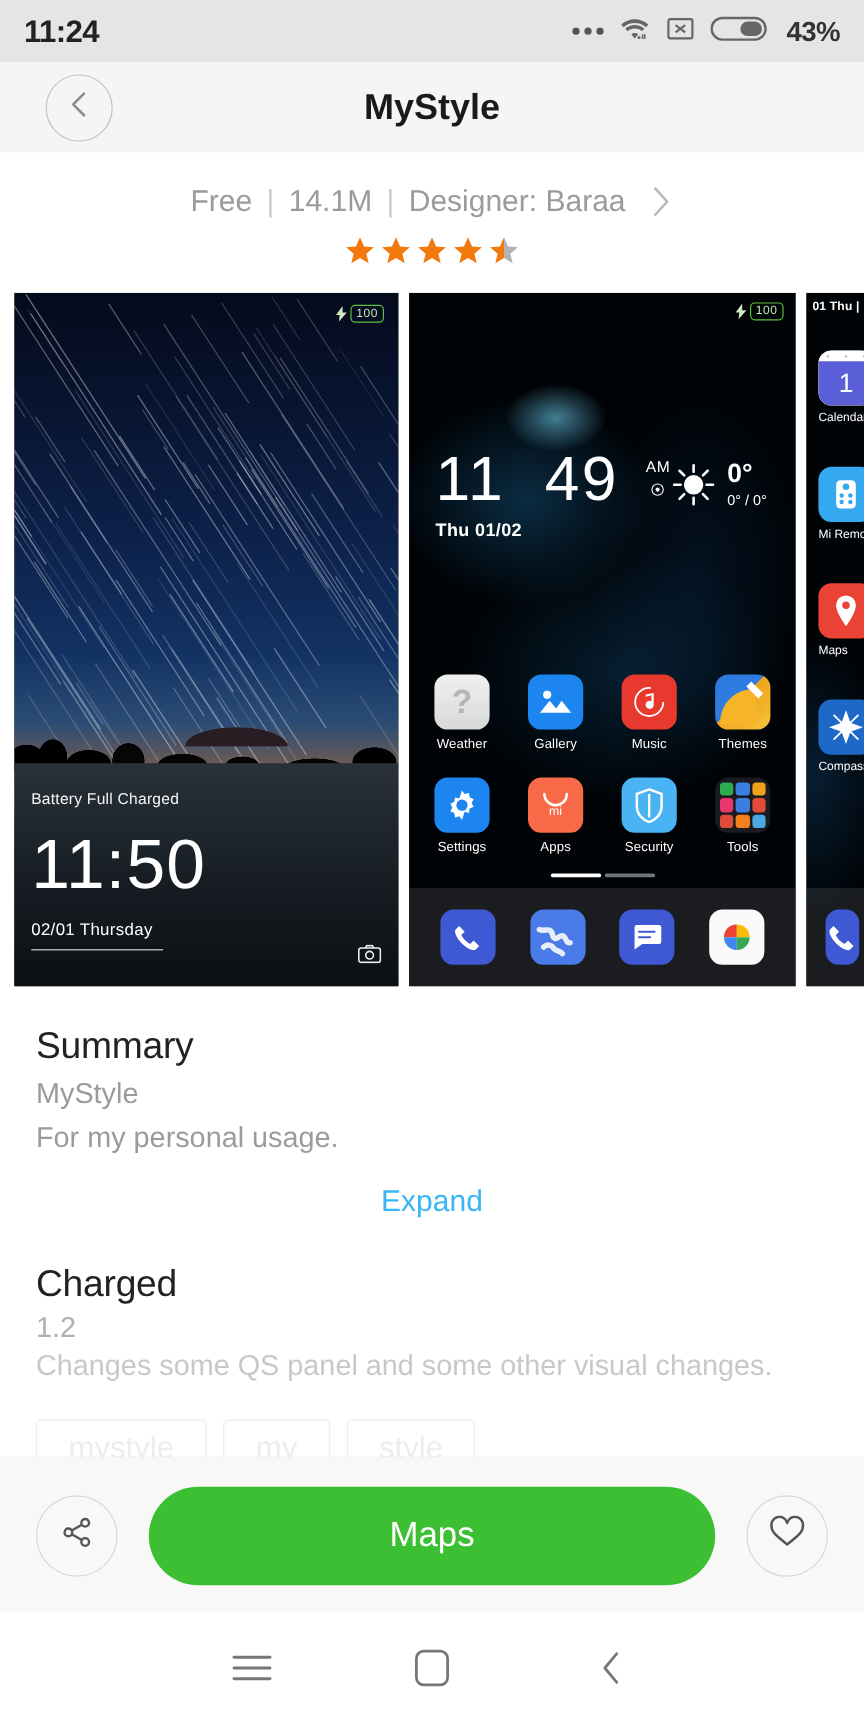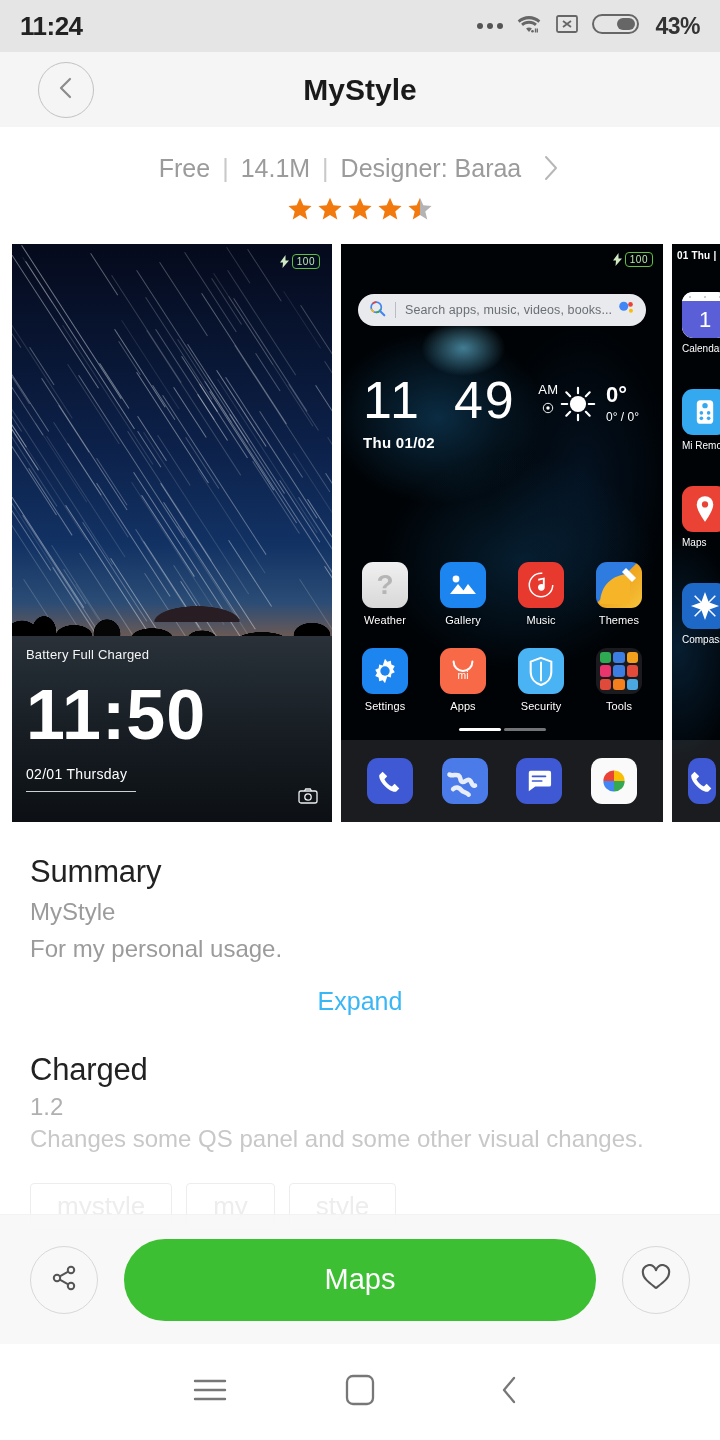--- a/index.html
+++ b/index.html
@@ -95,21 +95,21 @@
   }
   .lock-batt{
     position:absolute;top:10px;right:12px;display:flex;align-items:center;gap:3px;
   }
   .lock-batt-box{
     border:1.2px solid #5fbf3f;border-radius:4px;color:#bfe9b0;
     font-size:10px;padding:0px 4px;line-height:13px;letter-spacing:.5px;
   }
   .lock-info{ position:absolute;left:14px;bottom:30px;color:#fff;}
   .lock-msg{ font-size:13px;letter-spacing:.2px;margin-bottom:20px;opacity:.95;}
-  .lock-time{ font-size:70px;font-weight:700;line-height:.95;letter-spacing:1px;}
+  .lock-time{ font-size:58px;font-weight:400;line-height:.95;letter-spacing:1px;}
   .lock-date{ font-size:14px;margin-top:18px;letter-spacing:.3px;}
   .lock-rule{ width:110px;height:1px;background:rgba(255,255,255,.8);margin-top:9px;}
   .lock-cam{ position:absolute;right:14px;bottom:14px;}
 
   
   .home-bg{
     position:absolute;inset:0;
     background:
       radial-gradient(ellipse 60px 40px at 38% 18%, rgba(120,220,255,.55), transparent 70%),
       radial-gradient(ellipse 150px 120px at 30% 30%, rgba(30,120,180,.35), transparent 72%),
@@ -448,40 +448,20 @@
 
   <div class="shot shot2">
     <div class="home-bg"></div>
     <div class="home-statusline">
       <svg width="9" height="13" viewBox="0 0 9 13">
           <path d="M5.5 0L0 7.5h3L2.5 13 9 5.5H5.5z" fill="#cfeac2"></path>
         </svg>
       <span class="lock-batt-box">100</span>
     </div>
 
-    <div class="gsearch">
-      <span>
-        <svg width="17" height="17" viewBox="0 0 20 20">
-          <circle cx="8.5" cy="8.5" r="6" fill="none" stroke="#4285f4" stroke-width="2"></circle>
-          <path d="M4.3 4.3A6 6 0 0 1 8.5 2.5" fill="none" stroke="#ea4335" stroke-width="2"></path>
-          <path d="M2.6 10.5a6 6 0 0 0 3.4 3.6" fill="none" stroke="#fbbc05" stroke-width="2"></path>
-          <path d="M8.5 14.5a6 6 0 0 0 5.5-3.7" fill="none" stroke="#34a853" stroke-width="2"></path>
-          <path d="M13 13l5 5" stroke="#4285f4" stroke-width="2.4" stroke-linecap="round"></path>
-        </svg>
-      </span>
-      <span class="gsearch-divider"></span>
-      <span class="gsearch-ph">Search apps, music, videos, books...</span>
-      <span>
-        <svg width="18" height="18" viewBox="0 0 20 20">
-          <circle cx="7.5" cy="8" r="5" fill="#4285f4"></circle>
-          <circle cx="15" cy="6" r="2.6" fill="#ea4335"></circle>
-          <circle cx="15.5" cy="13" r="2.2" fill="#fbbc05"></circle>
-        </svg>
-      </span>
-    </div>
 
     <div class="clockw">
       <span class="clockw-time">
         <span>11</span>
         <span style="opacity:.22">&nbsp;</span><span>49</span>
       </span>
       <span style="display:inline-block;vertical-align:top;margin-top:6px;margin-left:6px;text-align:center;">
         <span class="clockw-ampm">AM</span>
         <svg width="12" height="12" viewBox="0 0 14 14" style="display:block;margin:4px auto 0">
           <circle cx="7" cy="7" r="5.5" fill="none" stroke="#fff" stroke-width="1.1"></circle>

